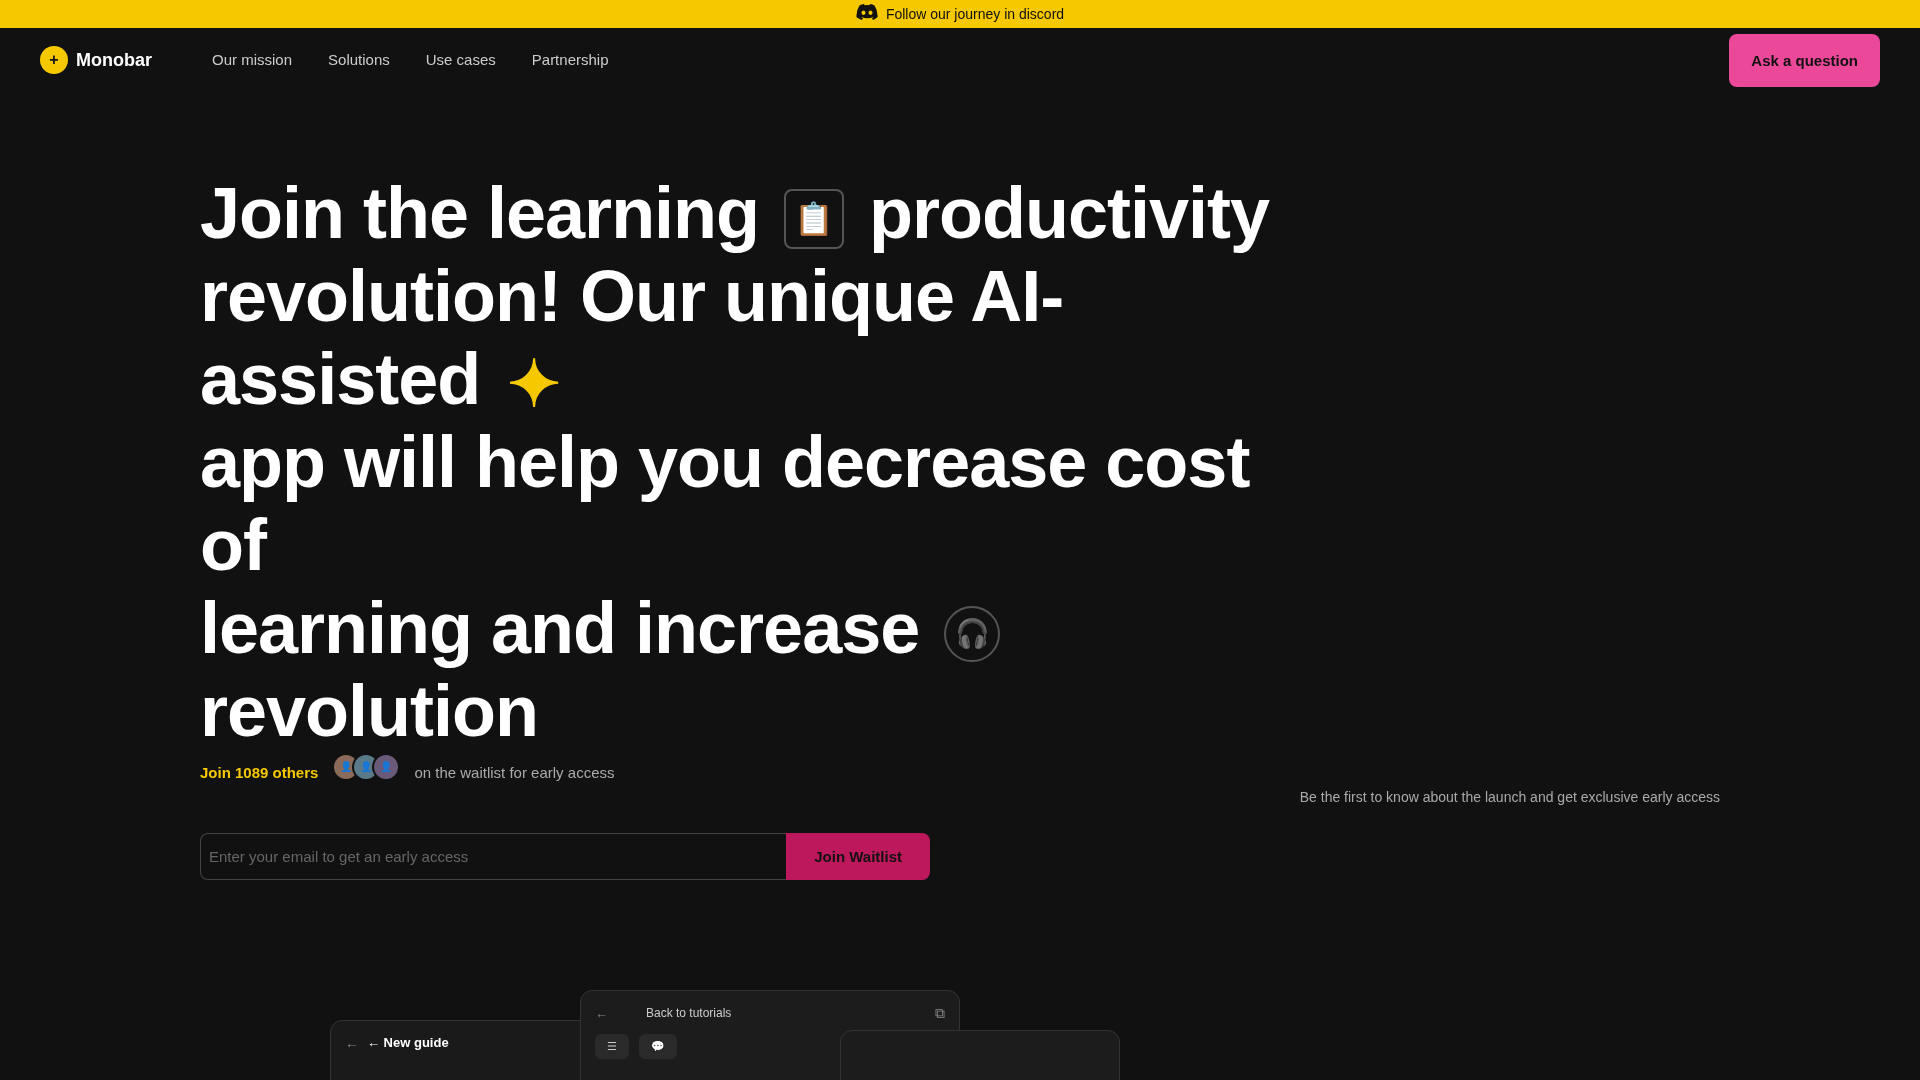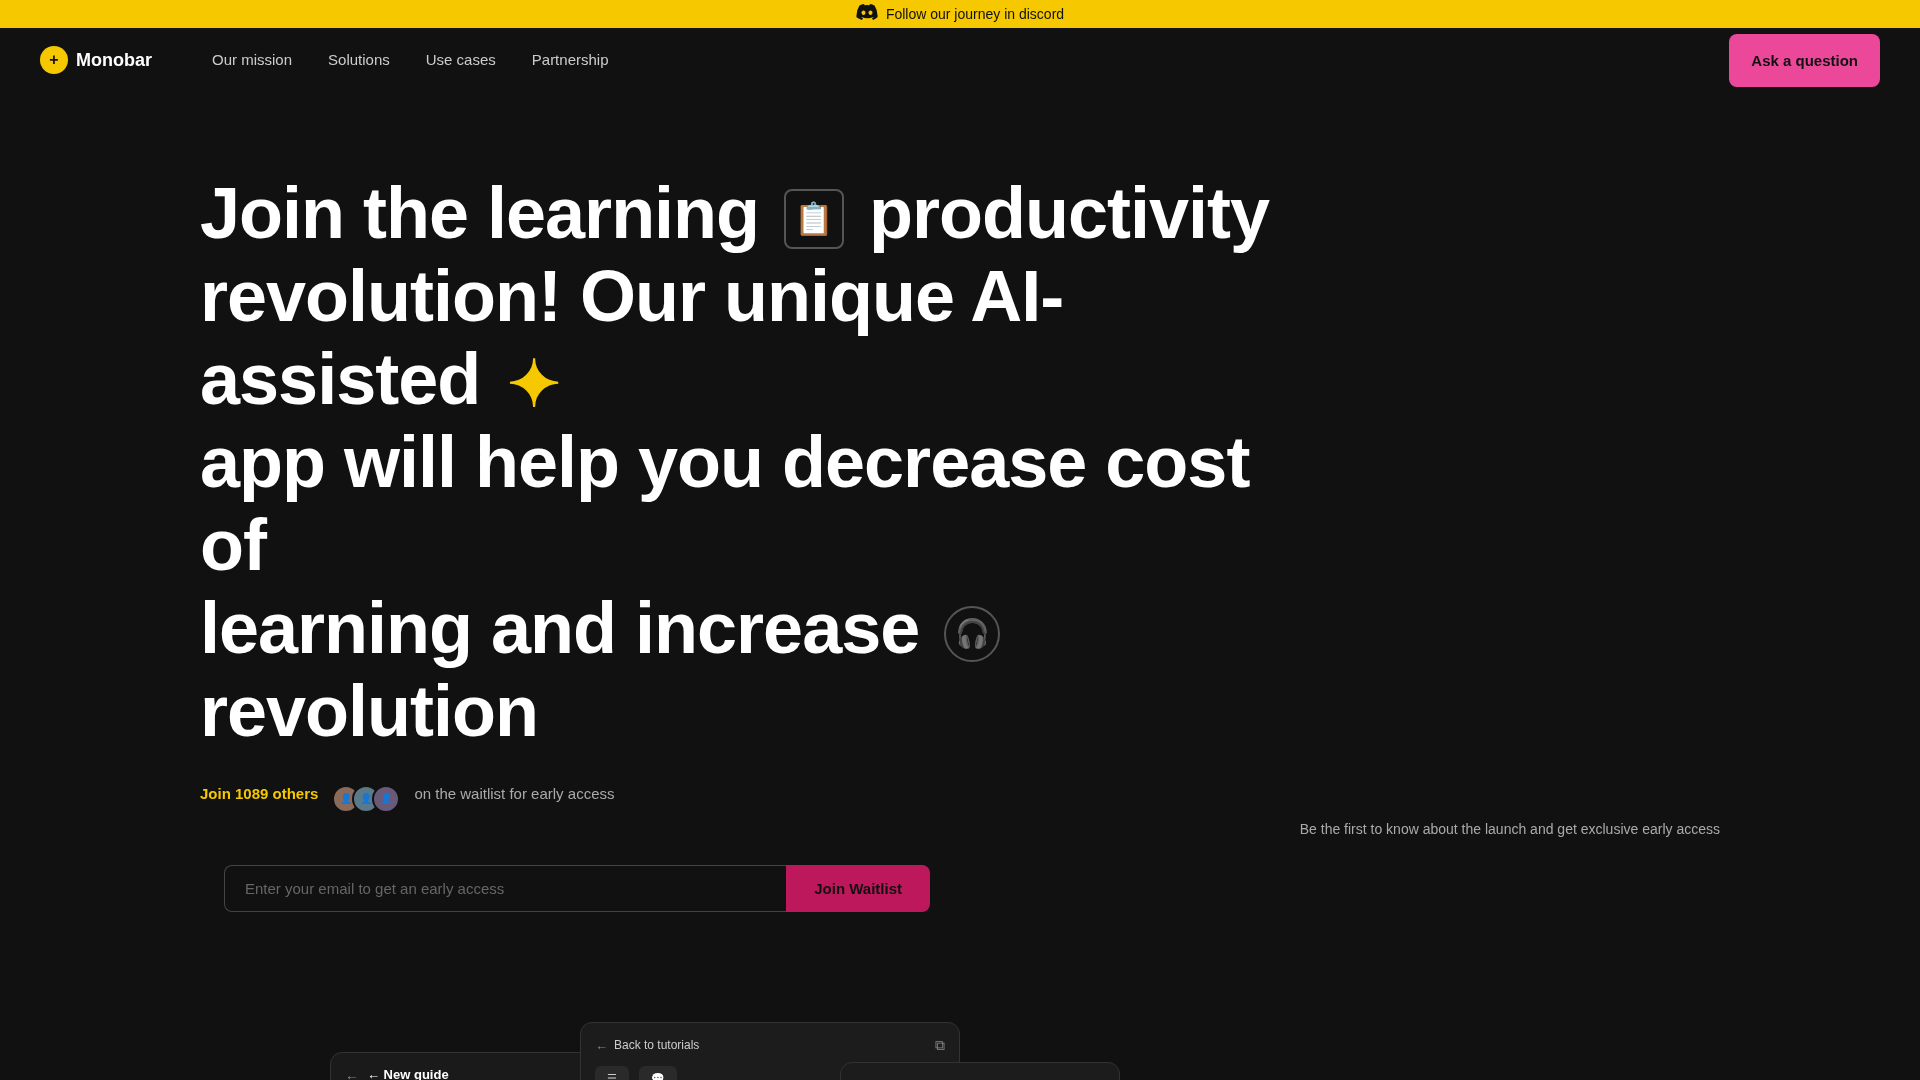--- a/index.html
+++ b/index.html
@@ -122,23 +122,22 @@
       height: 56px;
       border: 2px solid #555;
       border-radius: 50%;
       font-size: 28px;
       margin: 0 6px;
       vertical-align: middle;
     }
 
     
     .waitlist-info {
-      margin-top: 32px;
-      display: flex;
-      align-items: flex-start;
+      display: flex;
+      align-items: flex-end;
       gap: 10px;
     }
     .waitlist-count {
       color: #f5c800;
       font-size: 15px;
       font-weight: 600;
     }
     .avatars {
       display: flex;
       margin: 0 4px;
@@ -178,25 +177,24 @@
       display: flex;
       gap: 0;
       max-width: 730px;
     }
     .email-input {
       flex: 1;
       background: transparent;
       border: 1.5px solid #444;
       border-right: none;
       border-radius: 8px 0 0 8px;
-      padding: 14px 20px;
+      padding: 14px 8px;
       color: #ec4899;
       font-size: 15px;
       outline: none;
-      margin-left: 24px;
     }
     .email-input::placeholder { color: #666; }
     .join-btn {
       background: #be185d;
       color: #111111;
       border: none;
       border-radius: 0 8px 8px 0;
       padding: 14px 28px;
       font-size: 15px;
       font-weight: 700;
@@ -242,21 +240,21 @@
       bottom: 0;
       width: 380px;
       height: 230px;
       background: #1c1c1c;
       padding: 14px;
     }
     .tutorial-header {
       display: flex; align-items: center; justify-content: space-between; margin-bottom: 12px;
     }
     .tutorial-back { display: flex; align-items: center; gap: 6px; }
-    .tutorial-back-text { font-size: 12px; color: #ccc; }
+    .tutorial-back-text { font-size: 12px; color: #ccc; margin-left: 32px; }
     .tutorial-copy-icon { font-size: 14px; color: #888; }
     .tutorial-tabs {
       display: flex; gap: 10px; margin-bottom: 14px;
     }
     .tutorial-tab {
       display: flex; align-items: center; gap: 6px;
       background: #2a2a2a; border-radius: 6px;
       padding: 6px 12px; font-size: 11px; color: #ccc;
     }
 

